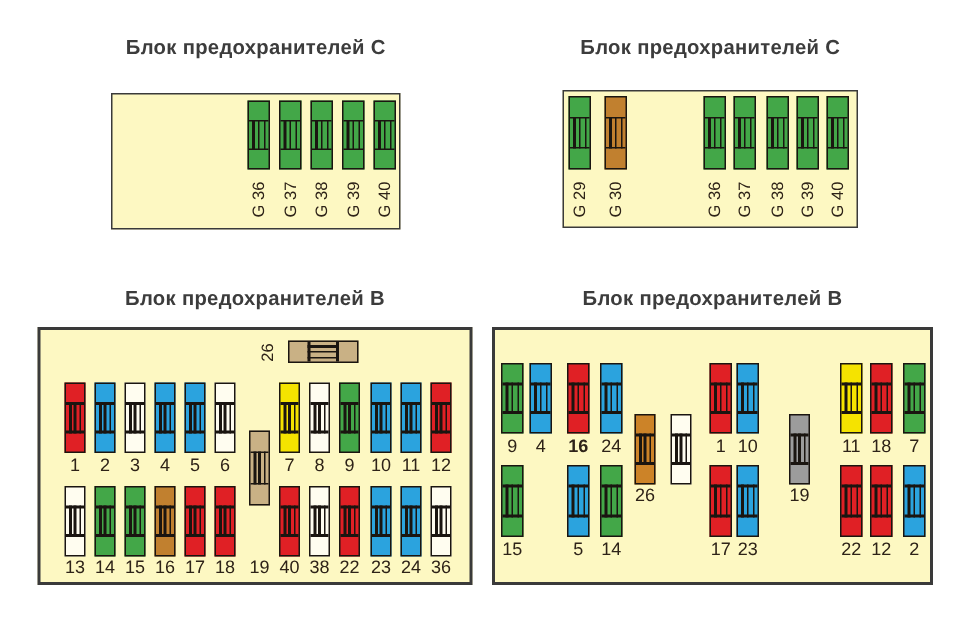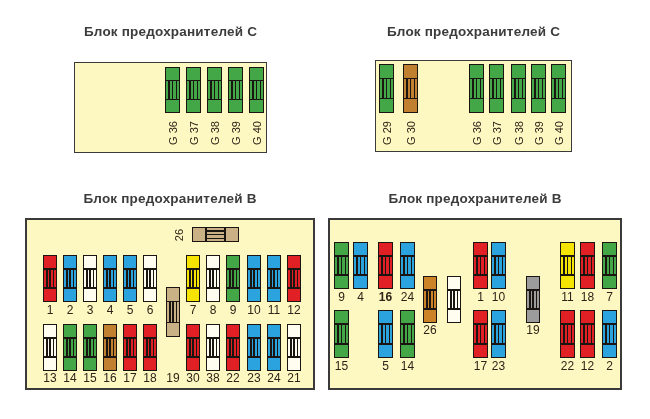--- a/index.html
+++ b/index.html
@@ -303,21 +303,21 @@
         <i class="c"></i>
       </div>
       <div class="flabel" style="left: 109px; top: 152px; width: 28px;">18</div>
       <div class="fuse" style="left: 159px; top: 104px; width: 14px; height: 47px; background: rgb(224, 32, 37);">
         <i class="t"></i>
         <i class="b"></i>
         <i class="l"></i>
         <i class="r"></i>
         <i class="c"></i>
       </div>
-      <div class="flabel" style="left: 152px; top: 152px; width: 28px;">30</div>
+      <div class="flabel" style="left: 152px; top: 152px; width: 28px;">40</div>
       <div class="fuse" style="left: 179px; top: 104px; width: 14px; height: 47px; background: rgb(255, 253, 240);">
         <i class="t"></i>
         <i class="b"></i>
         <i class="l"></i>
         <i class="r"></i>
         <i class="c"></i>
       </div>
       <div class="flabel" style="left: 172px; top: 152px; width: 28px;">38</div>
       <div class="fuse" style="left: 199px; top: 104px; width: 14px; height: 47px; background: rgb(224, 32, 37);">
         <i class="t"></i>
@@ -343,21 +343,21 @@
         <i class="c"></i>
       </div>
       <div class="flabel" style="left: 233px; top: 152px; width: 28px;">24</div>
       <div class="fuse" style="left: 260px; top: 104px; width: 14px; height: 47px; background: rgb(255, 253, 240);">
         <i class="t"></i>
         <i class="b"></i>
         <i class="l"></i>
         <i class="r"></i>
         <i class="c"></i>
       </div>
-      <div class="flabel" style="left: 253px; top: 152px; width: 28px;">21</div>
+      <div class="flabel" style="left: 253px; top: 152px; width: 28px;">36</div>
     </div>
 
   <div class="ptitle" style="left: 328px; top: 191px; width: 294px;">Блок предохранителей B</div>
   <div class="frame" style="left: 328px; top: 218px; width: 294px; height: 172px; border-width: 2px; background: rgb(253, 248, 194);">
       <div class="fuse" style="left: 4px; top: 22px; width: 15px; height: 47px; background: rgb(67, 167, 72);">
         <i class="t"></i>
         <i class="b"></i>
         <i class="l"></i>
         <i class="r"></i>
         <i class="c"></i>

